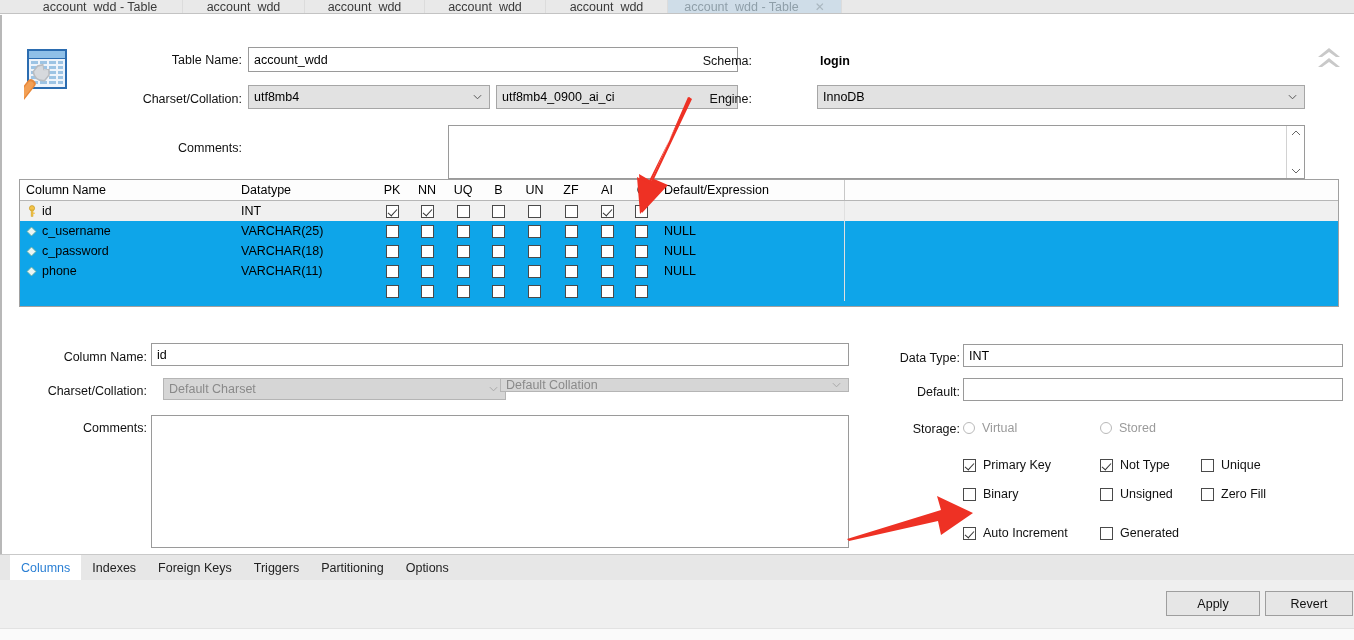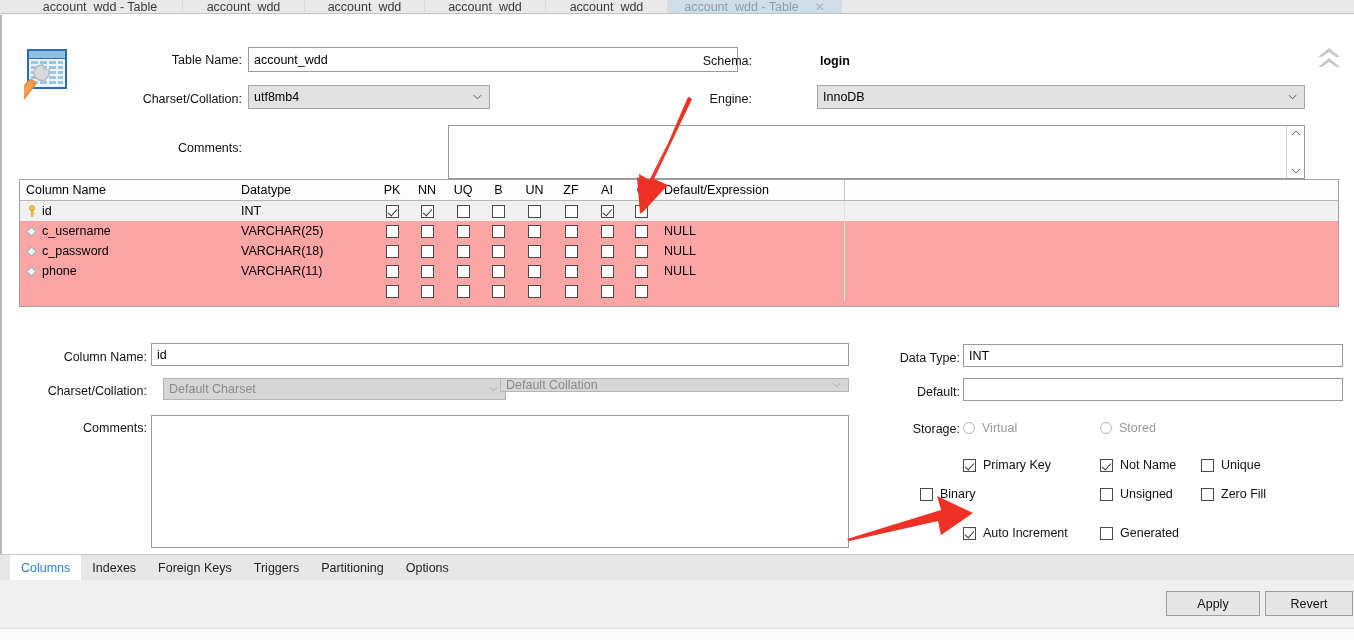--- a/index.html
+++ b/index.html
@@ -88,21 +88,21 @@
   }
 
   .collapse {
     position: absolute; right: 10px; top: 30px; width: 30px; height: 26px;
   }
 
   
   .grid {
     position: absolute;
     border: 1px solid #a0a0a0;
-    background: #fca5a5;
+    background: #0ea5e9;
     overflow: hidden;
   }
   .grow { display: flex; height: 20px; align-items: stretch; }
   .ghead { background: #fdfdfd; border-bottom: 1px solid #b6b6b6; height: 21px; }
   .grow.sel-row { background: #f0f0f0; }
   .gcell {
     display: flex; align-items: center;
     font-size: 12.5px; color: #000;
     padding-left: 6px; overflow: hidden; white-space: nowrap;
   }
@@ -251,20 +251,26 @@
     <div class="lbl" style="position:absolute;left:700px;top:39px;width:50px">Schema:</div>
     <div style="position:absolute;left:818px;top:39px;font-weight:bold;font-size:12.5px">login</div>
 
     <div class="lbl" style="position:absolute;left:60px;top:77px;width:180px">Charset/Collation:</div>
     <div class="sel" style="position:absolute;left:246px;top:70px;width:242px;height:24px">
       <span>utf8mb4</span>
       <svg class="chev" viewBox="0 0 10 10">
         <path d="M1 3 L5 7 L9 3" stroke="#555" stroke-width="1.1" fill="none"></path>
       </svg>
     </div>
+    <div class="sel" style="position:absolute;left:494px;top:70px;width:242px;height:24px">
+      <span>utf8mb4_0900_ai_ci</span>
+      <svg class="chev" viewBox="0 0 10 10">
+        <path d="M1 3 L5 7 L9 3" stroke="#555" stroke-width="1.1" fill="none"></path>
+      </svg>
+    </div>
 
     <div class="lbl" style="position:absolute;left:700px;top:77px;width:50px">Engine:</div>
     <div class="sel" style="position:absolute;left:815px;top:70px;width:488px;height:24px">
       <span>InnoDB</span>
       <svg class="chev" viewBox="0 0 10 10">
         <path d="M1 3 L5 7 L9 3" stroke="#555" stroke-width="1.1" fill="none"></path>
       </svg>
     </div>
 
     <div class="lbl" style="position:absolute;left:60px;top:126px;width:180px">Comments:</div>
@@ -510,28 +516,28 @@
       <span class="radio"></span>
       <span class="t">Stored</span>
     </div>
 
     <div class="ckrow" style="position:absolute;left:961px;top:443px">
       <span class="cb on"></span>
       <span class="t">Primary Key</span>
     </div>
     <div class="ckrow" style="position:absolute;left:1098px;top:443px">
       <span class="cb on"></span>
-      <span class="t">Not Name</span>
+      <span class="t">Not Type</span>
     </div>
     <div class="ckrow" style="position:absolute;left:1199px;top:443px">
       <span class="cb"></span>
       <span class="t">Unique</span>
     </div>
 
-    <div class="ckrow" style="position:absolute;left:918px;top:472px">
+    <div class="ckrow" style="position:absolute;left:961px;top:472px">
       <span class="cb"></span>
       <span class="t">Binary</span>
     </div>
     <div class="ckrow" style="position:absolute;left:1098px;top:472px">
       <span class="cb"></span>
       <span class="t">Unsigned</span>
     </div>
     <div class="ckrow" style="position:absolute;left:1199px;top:472px">
       <span class="cb"></span>
       <span class="t">Zero Fill</span>

